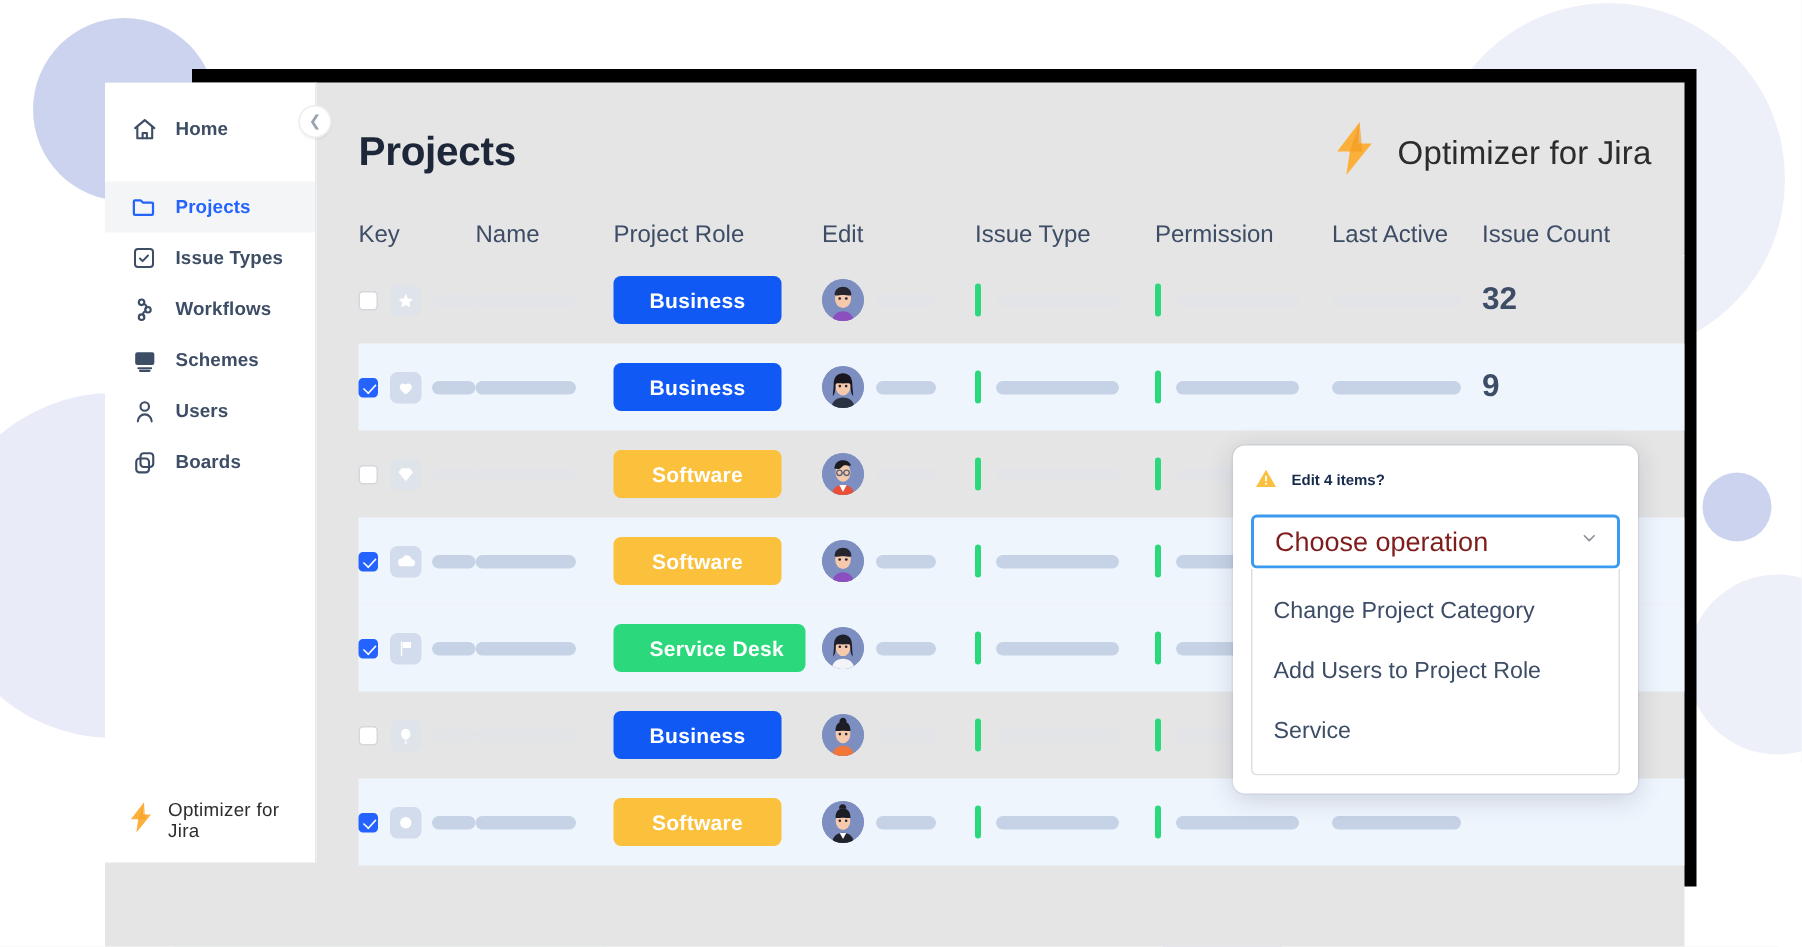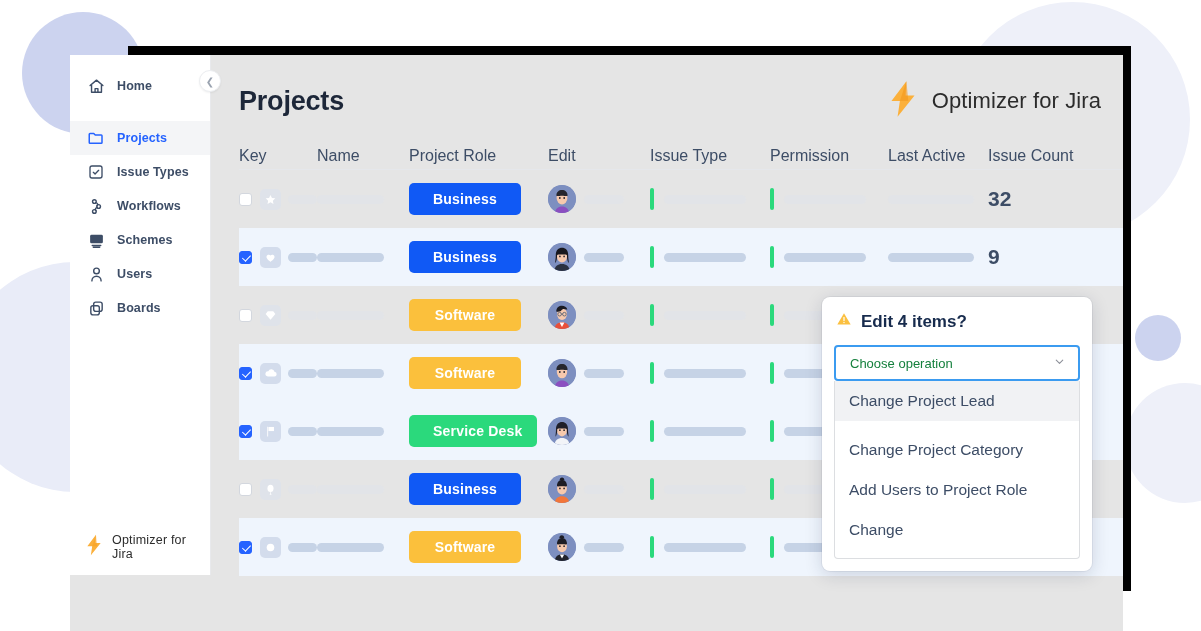--- a/index.html
+++ b/index.html
@@ -156,29 +156,29 @@
   
   .popup {
     position: absolute; left: 822px; top: 297px;
     width: 270px; background: #fff;
     border-radius: 8px;
     box-shadow: 0 4px 18px rgba(20,30,60,.16), 0 0 0 1px rgba(30,40,70,.06);
     padding: 14px 12px 12px 12px; z-index: 40;
   }
   .popup-title {
     display: flex; align-items: center; gap: 9px;
-    font-size: 17px; font-weight: bold; color: #172b4d; margin-bottom: 13px;
+    font-size: 10px; font-weight: bold; color: #172b4d; margin-bottom: 13px;
     padding-left: 2px;
   }
   .select-box {
     height: 36px; border: 2px solid #3b9bf0; border-radius: 4px;
     display: flex; align-items: center; justify-content: space-between;
     padding: 0 12px 0 14px; background: #fff; cursor: pointer;
   }
-  .select-ph { font-size: 13px; color: #15803d; }
+  .select-ph { font-size: 18px; color: #7f1d1d; }
   .menu {
     margin-top: 0px; background: #fff;
     border: 1px solid #dcdee1; border-top: none;
     border-radius: 0 0 4px 4px;
     padding-bottom: 8px;
   }
   .menu-item {
     height: 40px; display: flex; align-items: center;
     padding: 0 0 0 14px; font-size: 15.5px; color: #3d4d66; cursor: pointer;
   }
@@ -650,21 +650,20 @@
     <div class="select-box">
       <span class="select-ph">Choose operation</span>
       <span>
         <svg width="13" height="13" viewBox="0 0 24 24" fill="none" stroke="#8d9099" stroke-width="2" stroke-linecap="round" stroke-linejoin="round">
             <path d="M6 9.5l6 6 6-6"></path>
           </svg>
       </span>
     </div>
 
     <div class="menu">
-      <div class="menu-item hl">Change Project Lead</div>
       <div class="menu-sep"></div>
       <div class="menu-item">Change Project Category</div>
       <div class="menu-item">Add Users to Project Role</div>
-      <div class="menu-item">Change</div>
+      <div class="menu-item">Service</div>
     </div>
   </div>
 
 </div>
 
 </body></html>

